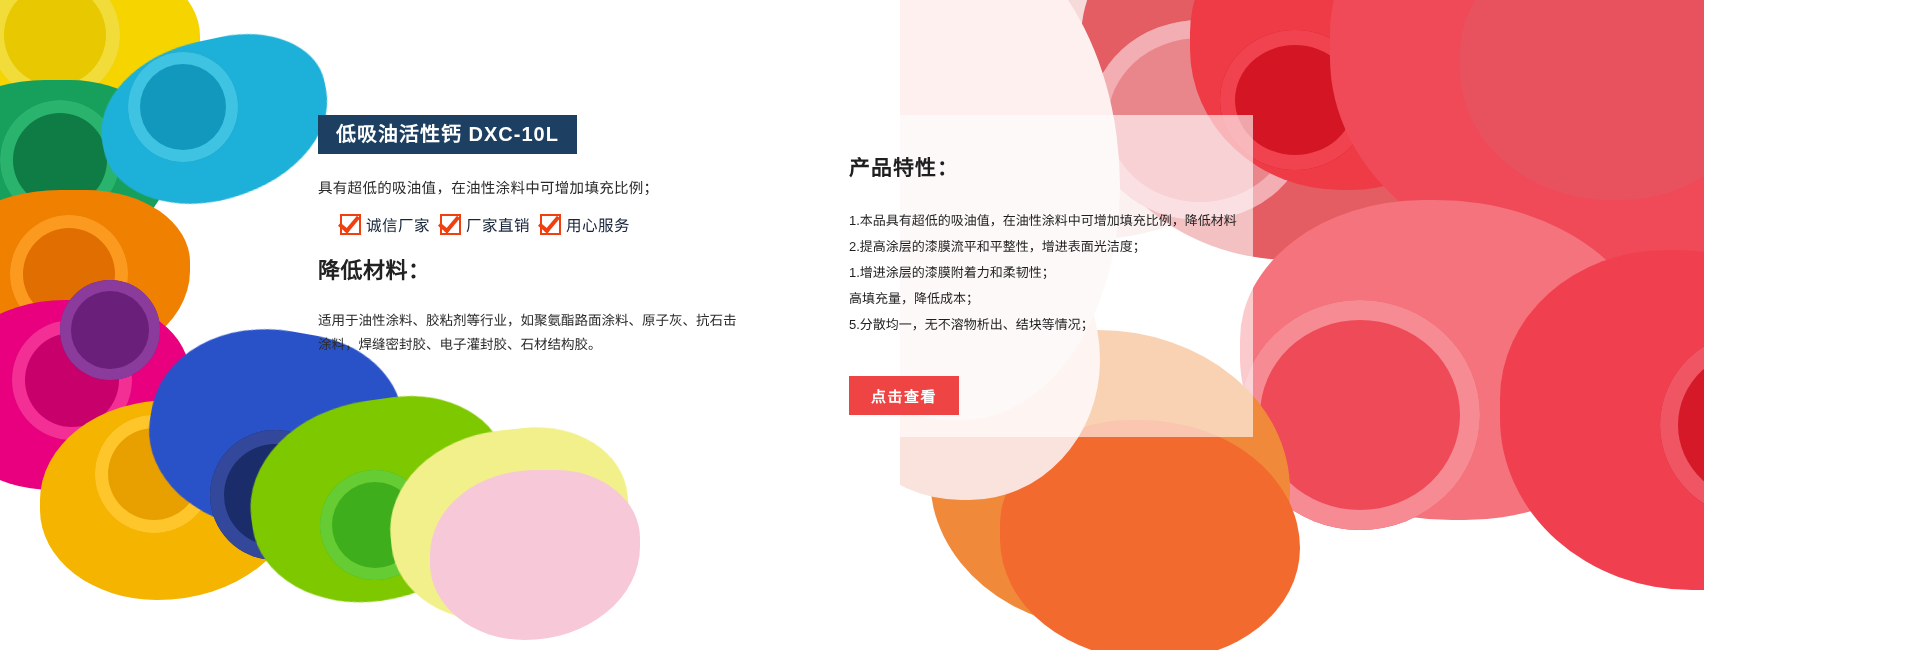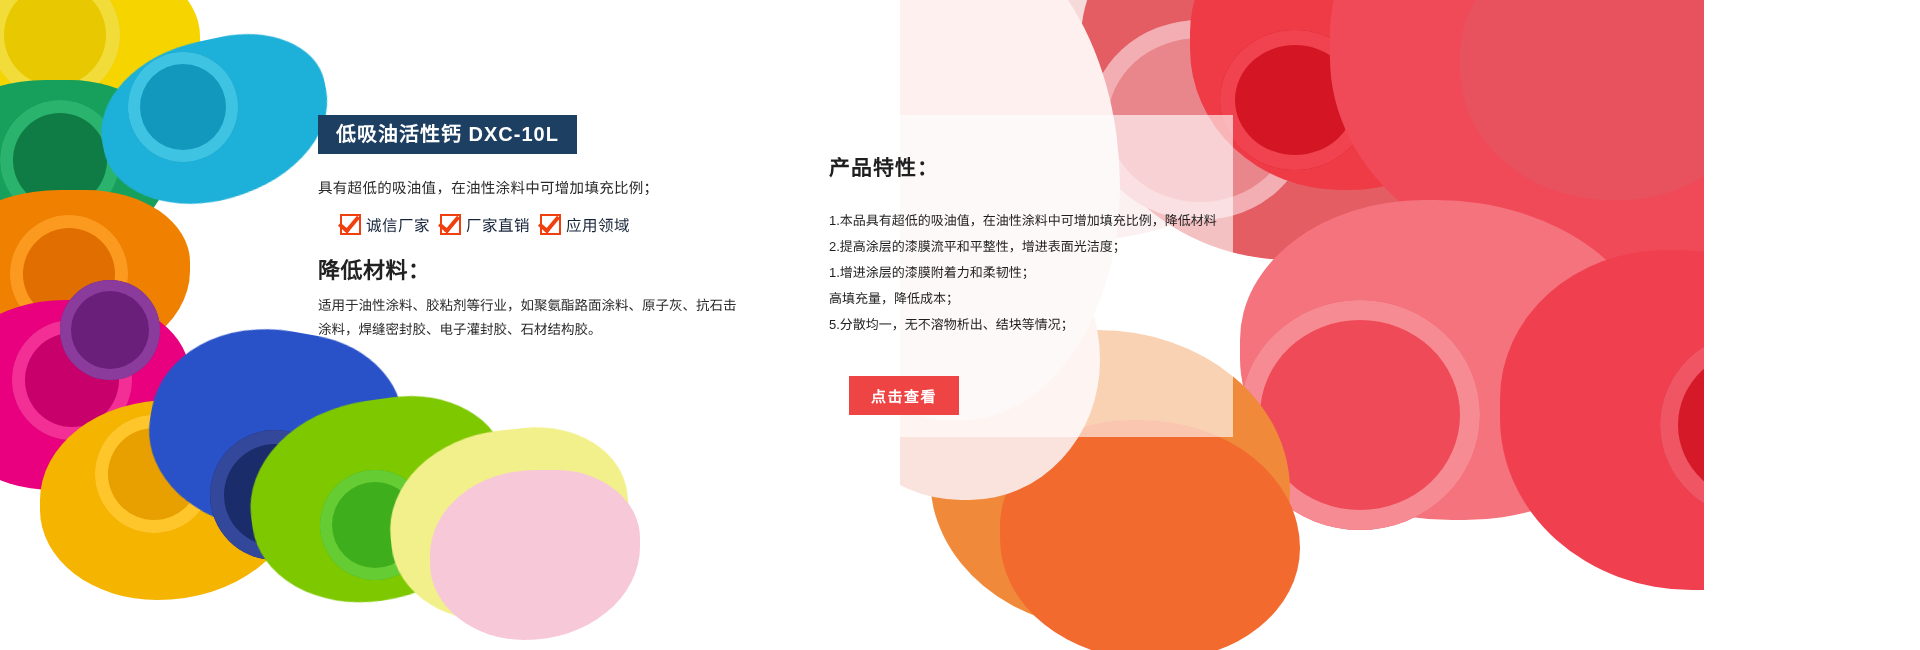--- a/index.html
+++ b/index.html
@@ -44,26 +44,26 @@
   .chk{position:relative;width:17px;height:17px;border:2px solid #f04010;display:inline-block;flex:0 0 auto;}
   .chk:after{
     content:"";position:absolute;left:1px;top:-4px;width:8px;height:16px;
     border-right:4px solid #f04010;border-bottom:4px solid #f04010;
     transform:rotate(40deg);
   }
   .sec-title{
     margin-top:17px;font-size:22px;font-weight:bold;color:#222222;
     letter-spacing:0.5px;
   }
-  .desc{margin-top:10px;font-size:13.5px;color:#2b2b2b;line-height:1.75;width:392px;}
+  .desc{margin-top:25px;font-size:13.5px;color:#2b2b2b;line-height:1.75;width:392px;}
   .desc div{white-space:nowrap;}
 
   
   .panel{
-    position:absolute;left:793px;top:115px;width:440px;height:322px;
+    position:absolute;left:813px;top:115px;width:440px;height:322px;
     background:rgba(255,255,255,0.62);
   }
   .panel-inner{padding:36px 30px 0 36px;}
   .panel-title{font-size:21px;font-weight:bold;color:#1f1f1f;letter-spacing:1px;}
   .features{margin-top:27px;font-size:13px;color:#1f1f1f;line-height:2.0;}
   .features div{white-space:nowrap;}
   .cta{
     position:absolute;left:849px;top:376px;
     background:#ef4444;color:#ffffff;font-size:15px;font-weight:bold;
     letter-spacing:1.5px;padding:9px 22px;border:none;cursor:pointer;
@@ -135,21 +135,21 @@
       <div class="tag">
         <span class="chk"></span>
         <span class="lbl">诚信厂家</span>
       </div>
       <div class="tag">
         <span class="chk"></span>
         <span class="lbl">厂家直销</span>
       </div>
       <div class="tag">
         <span class="chk"></span>
-        <span class="lbl">应用领域</span>
+        <span class="lbl">用心服务</span>
       </div>
     </div>
 
     <div class="sec-title">降低材料：</div>
 
     <div class="desc">
       <div>适用于油性涂料、胶粘剂等行业，如聚氨酯路面涂料、原子灰、抗石击</div>
       <div>涂料，焊缝密封胶、电子灌封胶、石材结构胶。</div>
     </div>
   </div>

